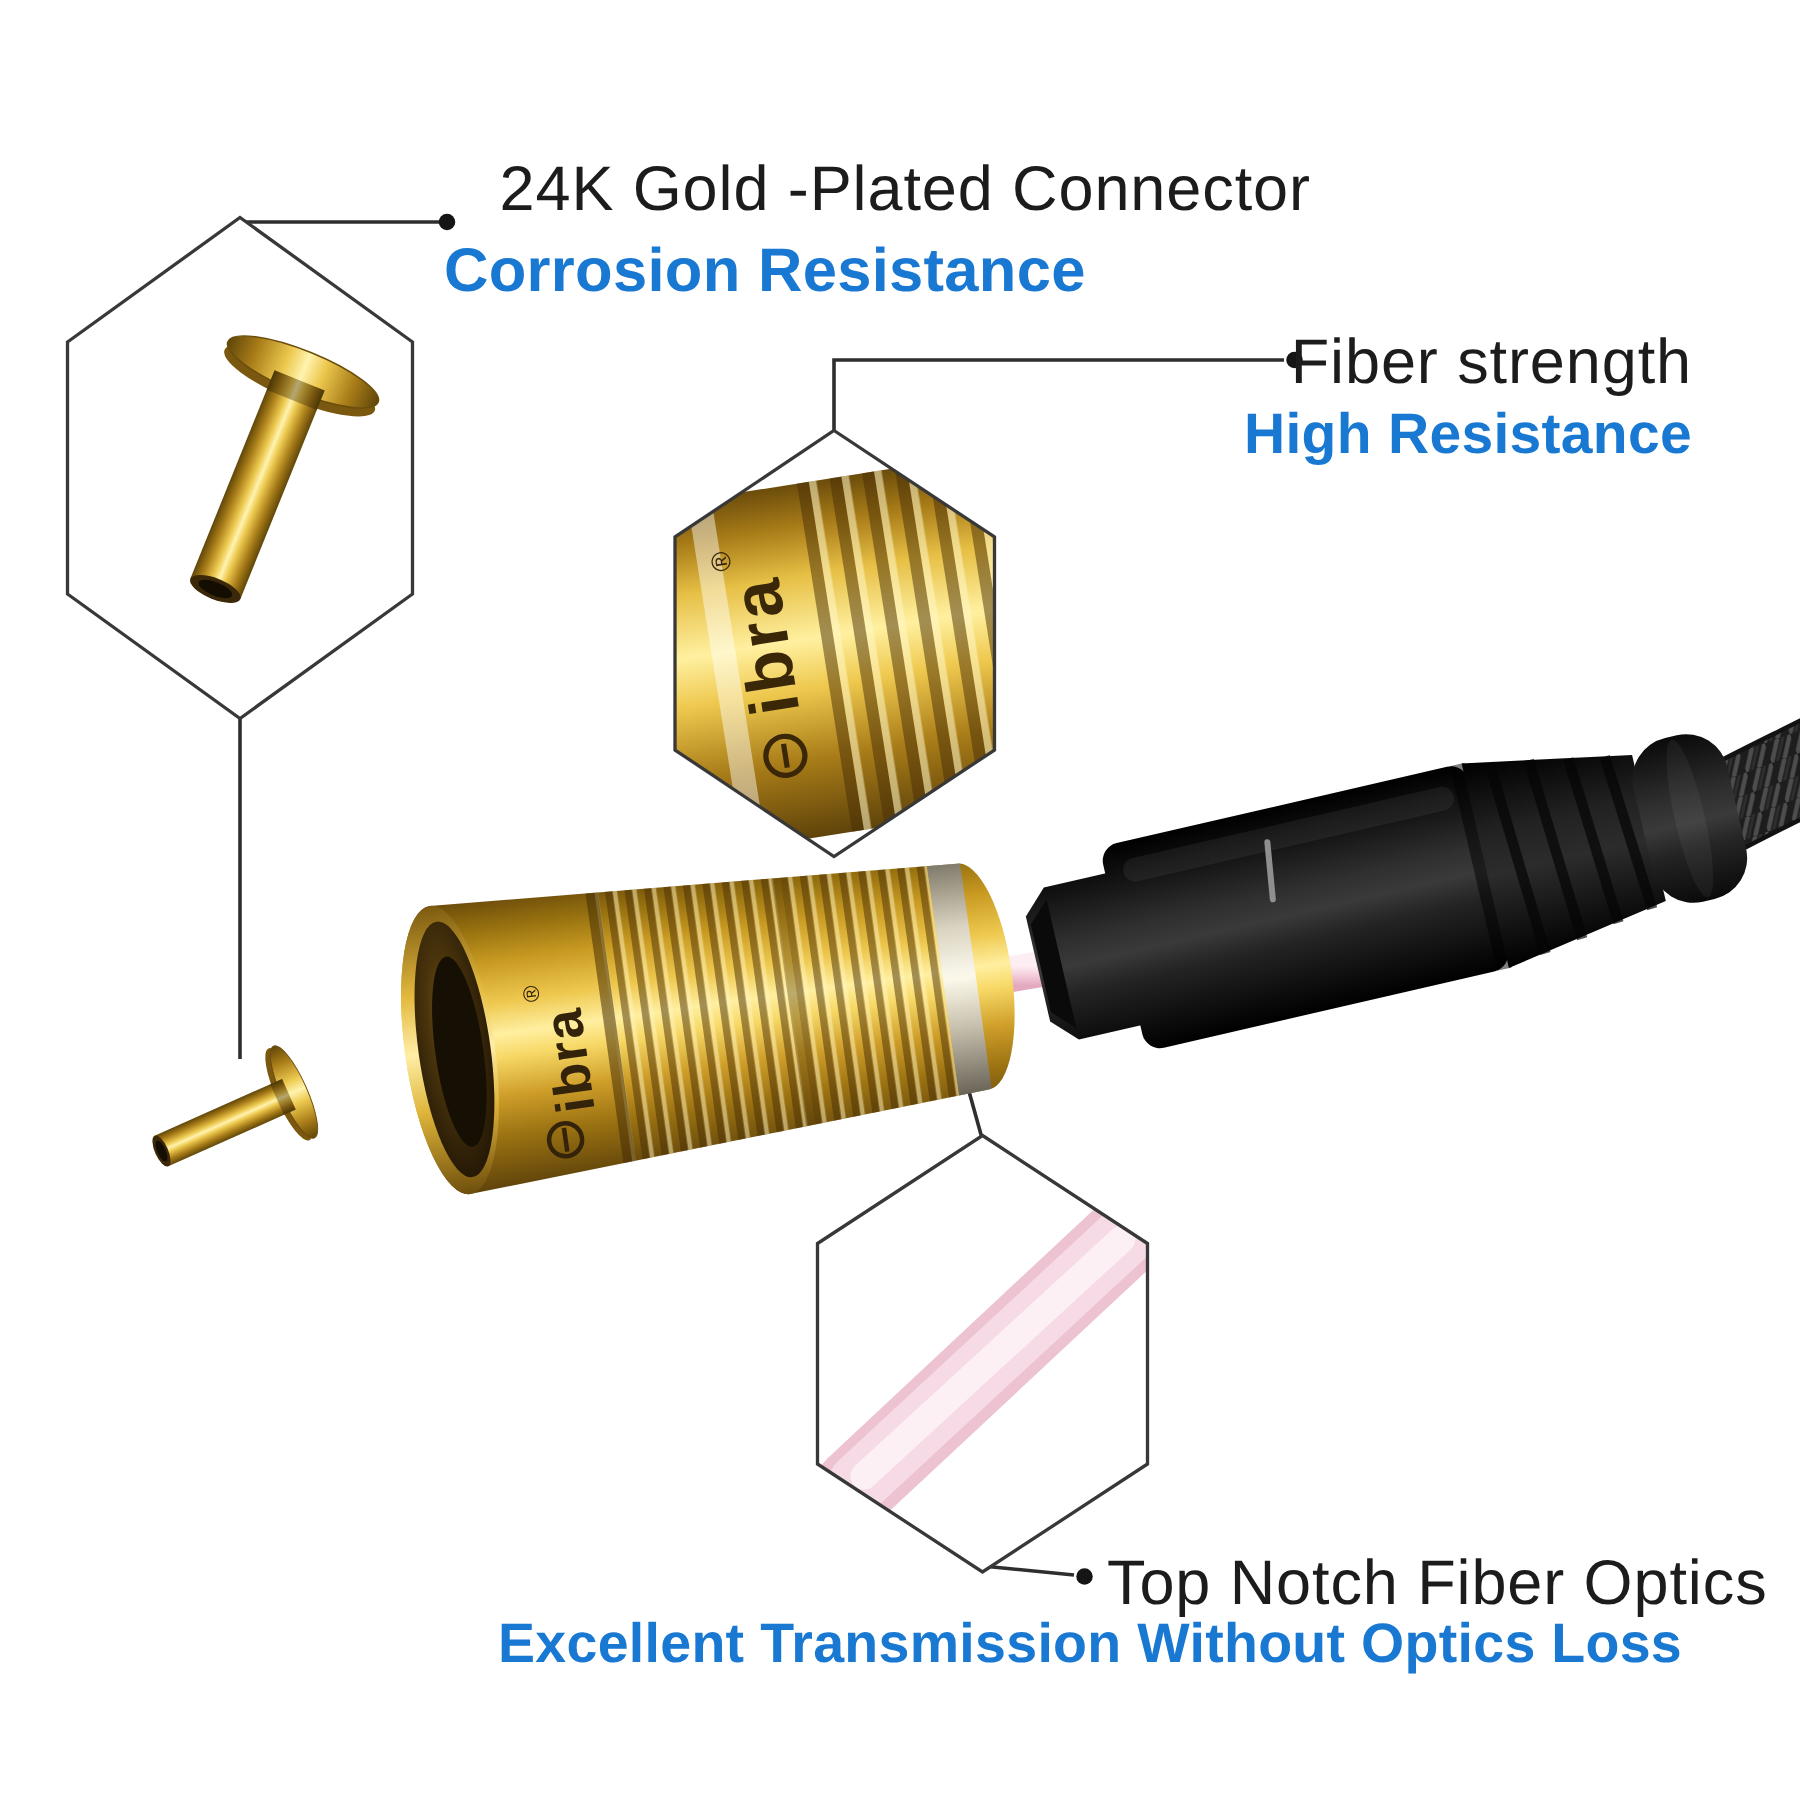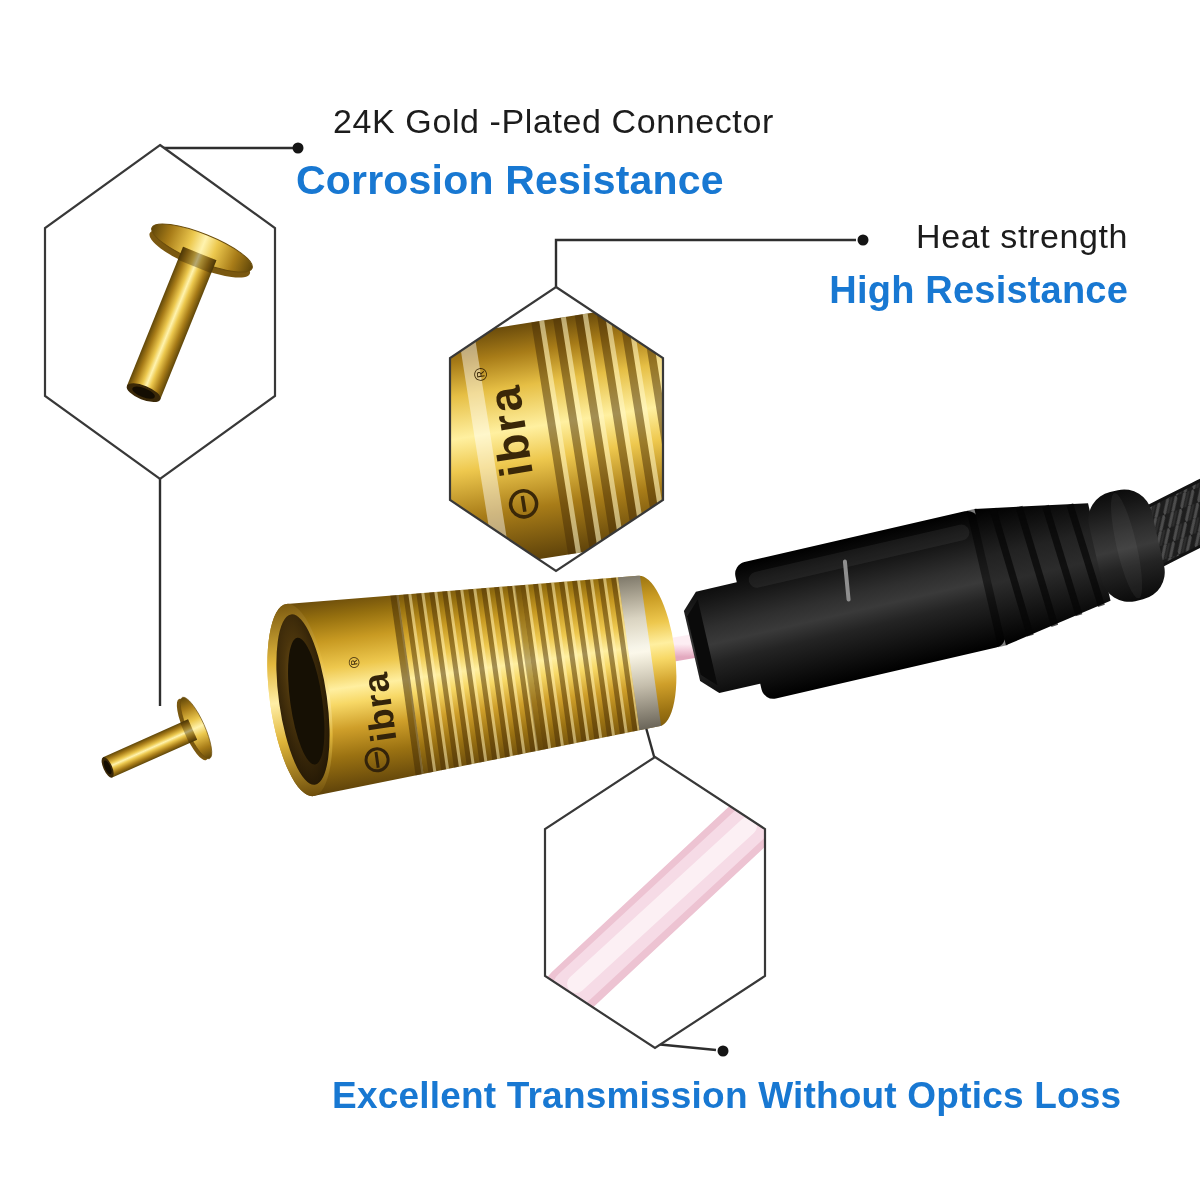--- a/index.html
+++ b/index.html
@@ -2,21 +2,21 @@
 <html style="--color-accent_blue: #1878d2; --color-title_text: #1c1c1c; --color-callout_line: #2e2e2e; --color-gold: #f0c84f; --color-fiber_pink: #f3d2de; --color-background: #ffffff;"><head>
 <meta charset="utf-8">
 <style>
   html,body{margin:0;padding:0;background:#fff;}
   .canvas{
     position:relative;width:1200px;height:1200px;background:var(--color-background,#fff);
     font-family:"Liberation Sans",sans-serif;overflow:hidden;
   }
   .artwork{position:absolute;left:0;top:0;}
   .label{position:absolute;white-space:nowrap;color:var(--color-title_text,#1c1c1c);line-height:1.08;}
-  .label.title{font-size:34px;font-weight:400;letter-spacing:0.6px;}
+  .label.title{font-size:42px;font-weight:400;letter-spacing:0.6px;}
   .label.sub{font-weight:bold;color:var(--color-accent_blue,#1878d2);letter-spacing:0.2px;text-align:center;}
   #c1-title{left:333px;top:103px;}
   #c1-sub{left:296px;top:158px;font-size:41px;}
   #c2-title{right:72px;top:218px;}
   #c2-sub{right:72px;top:270px;font-size:38px;}
   #c3-title{left:738px;top:1032px;}
   #c3-sub{left:332px;top:1076px;font-size:37px;}
 </style>
 </head>
 <body>
@@ -220,17 +220,18 @@
         <line x1="572" y1="989" x2="750" y2="824" stroke="#f6dbe6" stroke-width="40" stroke-linecap="round"></line>
         <line x1="576" y1="984" x2="748" y2="826" stroke="#fcf0f4" stroke-width="18" stroke-linecap="round"></line>
       </g>
       <polygon points="655,757 765,829 765,976 655,1048 545,976 545,829" fill="none" stroke="#383838" stroke-width="2.2"></polygon>
     </g>
   </svg>
 
   <div class="label title" id="c1-title">24K Gold -Plated Connector</div>
   <div class="label sub" id="c1-sub">Corrosion Resistance</div>
 
-  <div class="label title" id="c2-title">Heat strength</div>
+  <div class="label title" id="c2-title">Fiber strength</div>
   <div class="label sub" id="c2-sub">High Resistance</div>
 
+  <div class="label title" id="c3-title">Top Notch Fiber Optics</div>
   <div class="label sub" id="c3-sub">Excellent Transmission Without Optics Loss</div>
 </div>
 
 </body></html>

